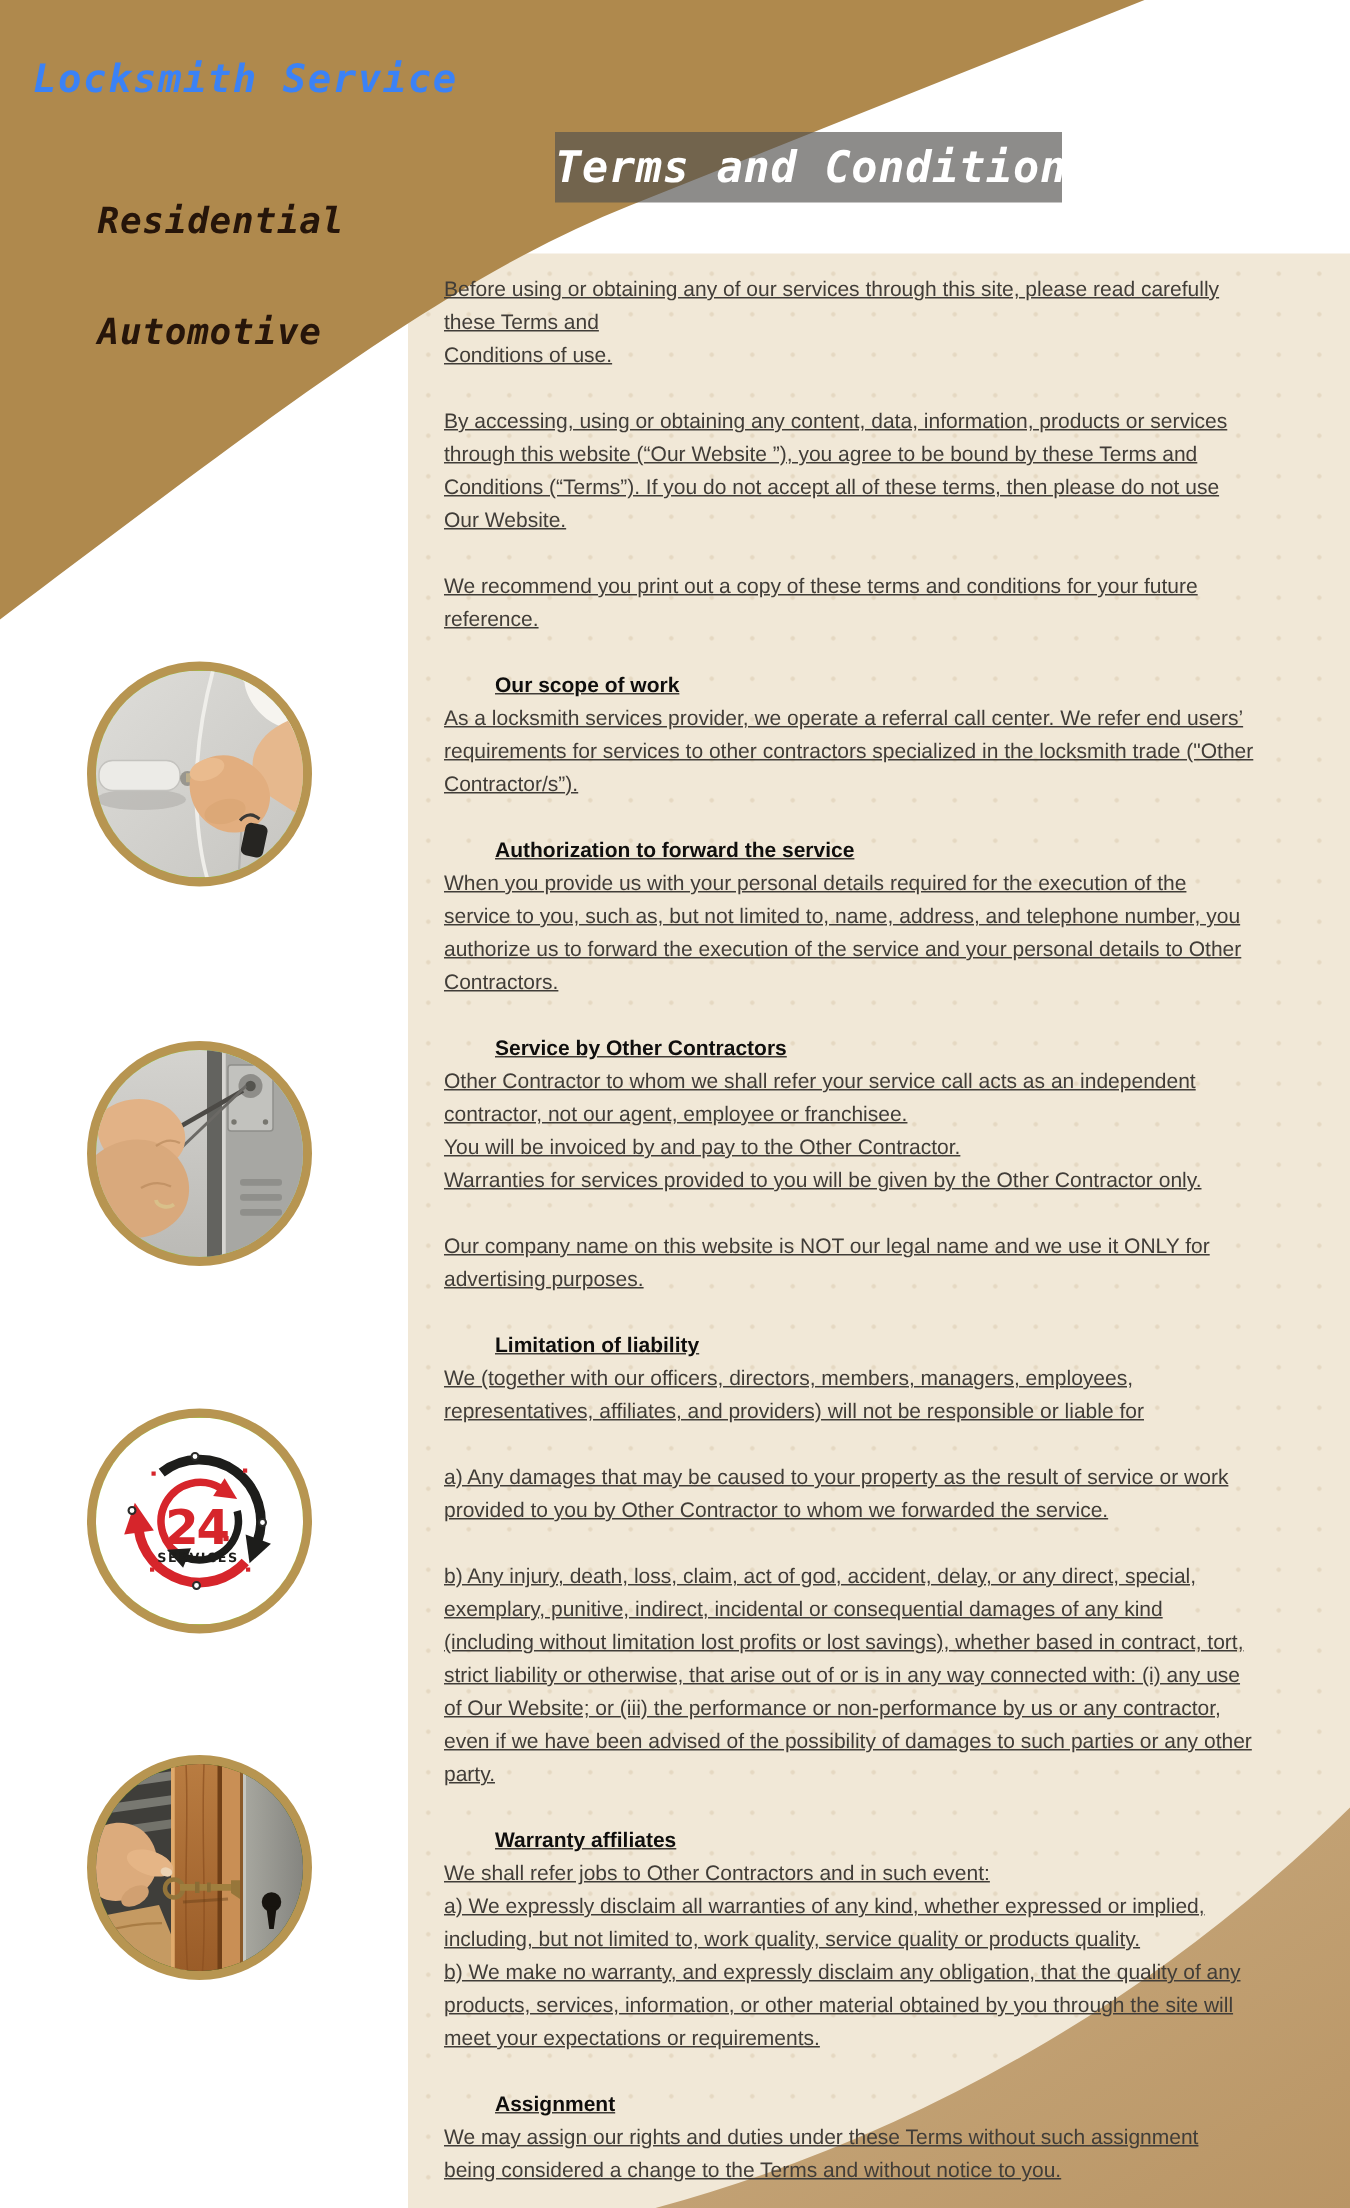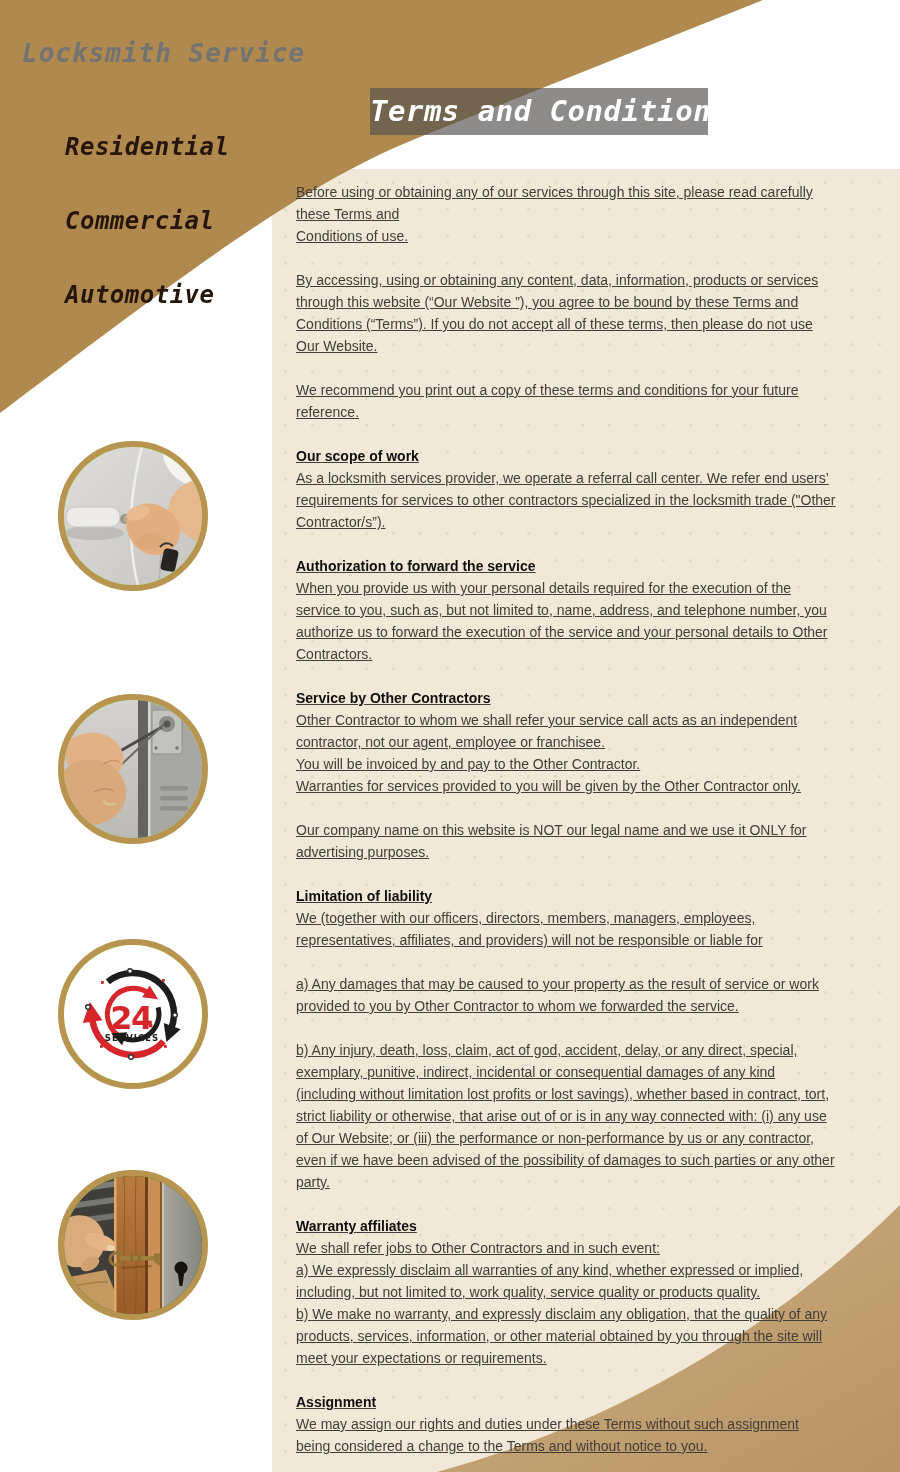--- a/index.html
+++ b/index.html
@@ -13,21 +13,21 @@
     background-color:#f1e8d7;
     background-image: radial-gradient(circle, rgba(167,132,82,0.16) 1.2px, rgba(0,0,0,0) 1.7px);
     background-size:27px 27px;
     z-index:1;
   }
   svg.bg { position:absolute; left:0; top:0; z-index:2; pointer-events:none; }
 
   .brand {
     position:absolute; left:22px; top:38px; z-index:3;
     font-family:"DejaVu Sans Mono", monospace; font-weight:bold; font-style:italic;
-    font-size:26px; letter-spacing:1px; color:#737373; white-space:nowrap;
+    font-size:26px; letter-spacing:1px; color:#3b82f6; white-space:nowrap;
   }
   .menu { position:absolute; left:65px; top:92px; z-index:3; }
   .menu-item {
     height:38px; line-height:38px;
     font-family:"DejaVu Sans Mono", monospace; font-weight:bold; font-style:italic;
     font-size:24px; letter-spacing:0.5px; color:#26150a; white-space:nowrap;margin-top:36px;
   }
   .title-bar {
     position:absolute; left:370px; top:88px; width:338px; height:47px; z-index:3;
     background:rgba(82,80,77,0.66); text-align:center;
@@ -43,21 +43,21 @@
     border:6px solid #b79551; border-radius:50%; overflow:hidden; background:#84cc16; z-index:4;
   }
   .photo svg { display:block; }
   .photo-1 { top:441px; } .photo-2 { top:694px; } .photo-3 { top:939px; } .photo-4 { top:1170px; }
 
   .terms {
     position:absolute; left:296px; top:181px; width:604px; z-index:4;
     font-size:14px; line-height:22px; color:#413d38;text-decoration:underline;
   }
   .sec + .sec { margin-top:22px; }
-  .sec-h { font-weight:bold; color:#0f0e0d; }
+  .sec-h { font-weight:bold; color:#0f0e0d;margin-left:34px; }
   .sec-h:empty { display:none; }
   .sec-p { white-space:pre-line; }
 </style>
 </head>
 <body>
 
 <div class="page">
 
   <div class="content-bg"></div>
 
@@ -69,21 +69,20 @@
       </linearGradient>
     </defs>
     <path d="M0,0 L763,0 L420,137 C300,185 190,270 0,413 Z" fill="#af894d"></path>
     <path d="M900,1205 A1053,1053 0 0 1 437,1472 L900,1472 Z" fill="url(#swooshGrad)"></path>
   </svg>
 
   <div class="brand">Locksmith Service</div>
 
   <nav class="menu">
     <div class="menu-item">Residential</div>
-    <div class="menu-item">Commercial</div>
     <div class="menu-item">Automotive</div>
   </nav>
 
   <div class="title-bar">
     <span>Terms and Conditions</span>
   </div>
 
   <div class="photo photo-1">
     <svg width="138" height="138" viewBox="0 0 138 138">
       <defs>

